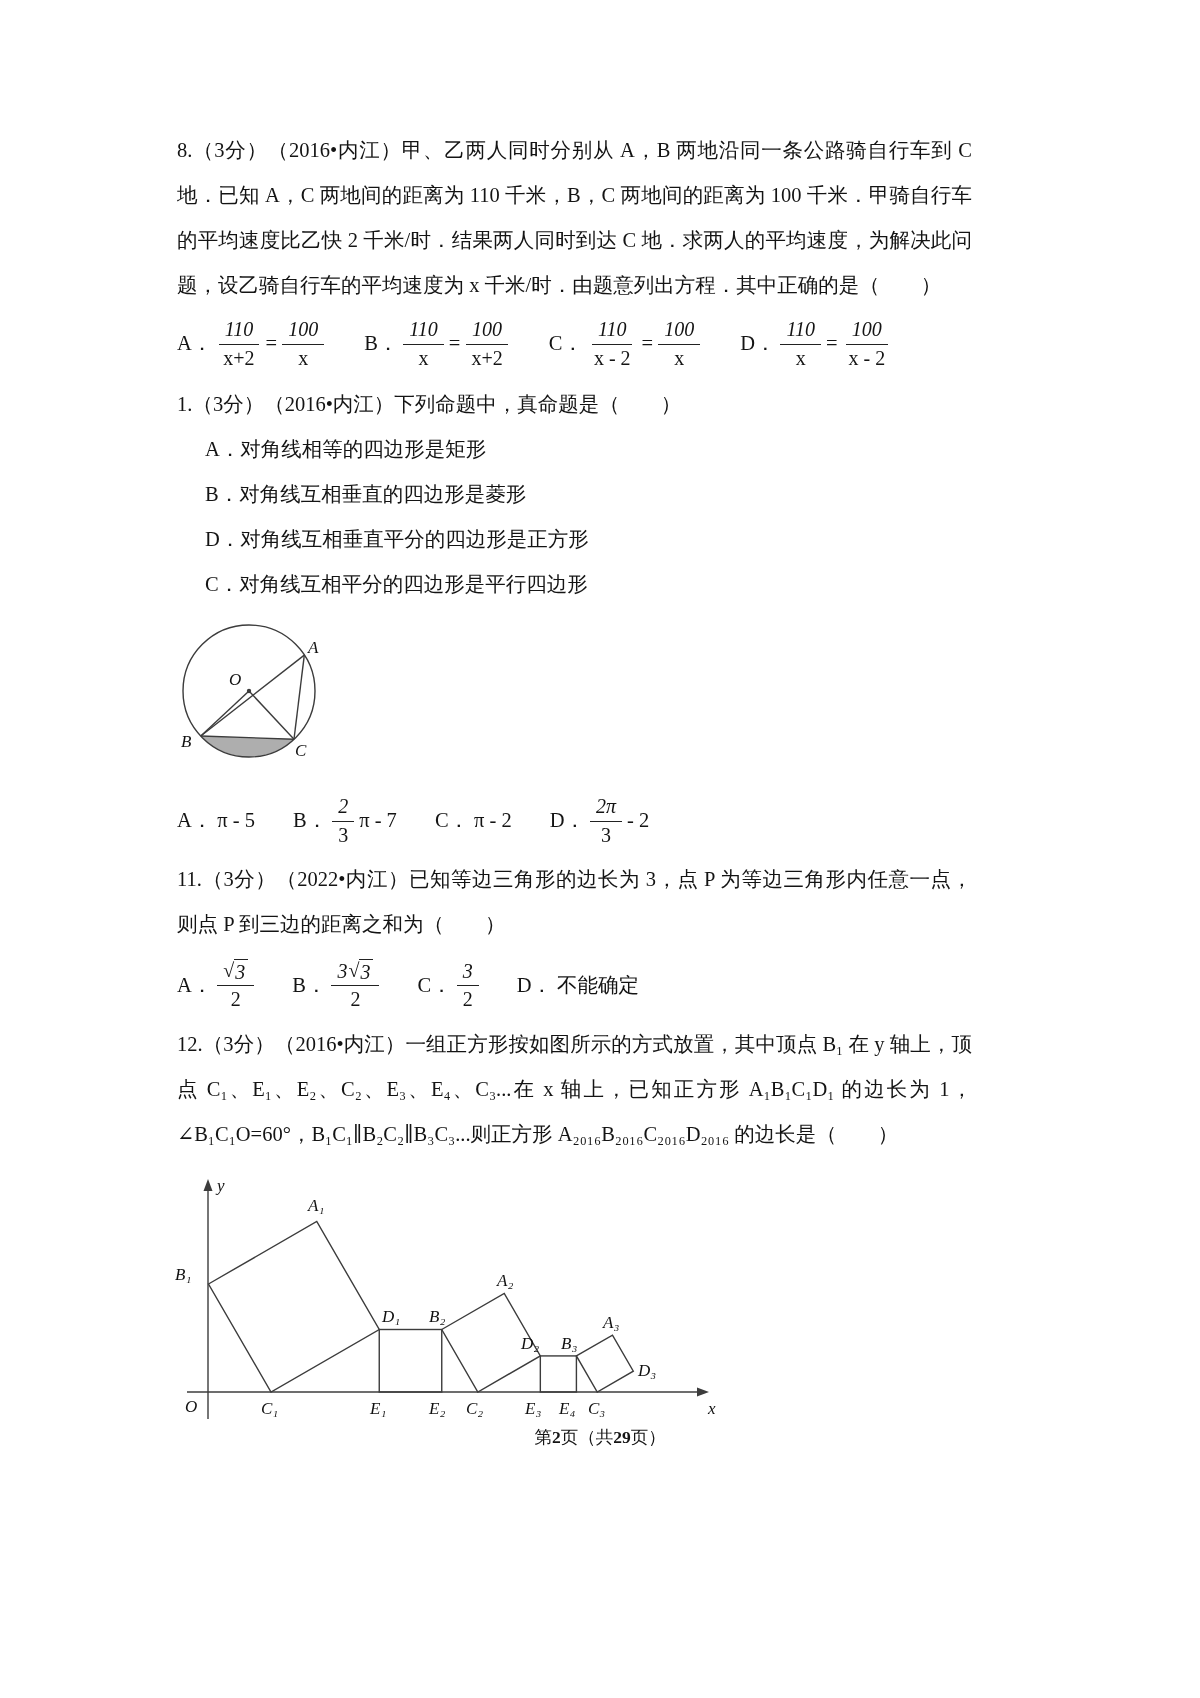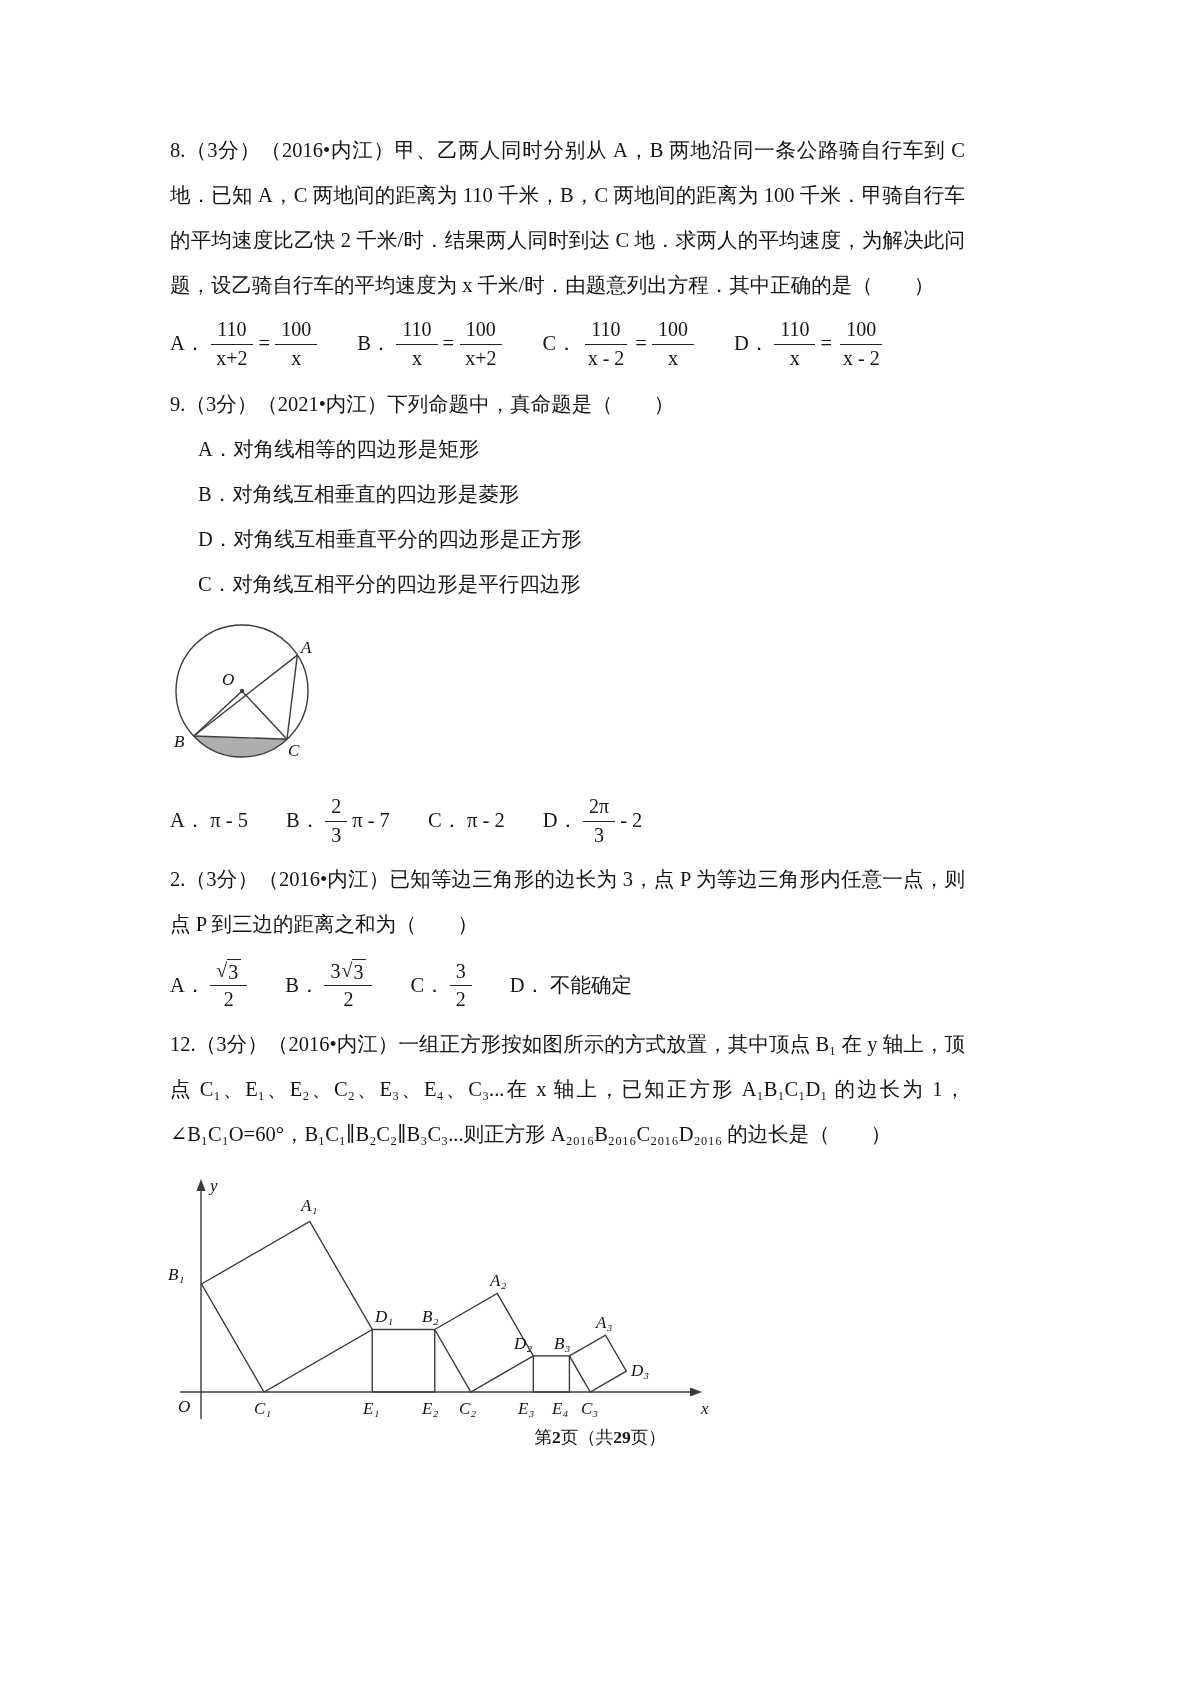--- a/index.html
+++ b/index.html
@@ -1,31 +1,31 @@
 <!DOCTYPE html>
 <html><head>
 <meta charset="utf-8">
 <style>
   * { box-sizing: border-box; margin: 0; padding: 0; }
   html,body { background:#ffffff; }
   body { font-family: "Liberation Serif", "DejaVu Serif", serif; color:#141414; }
   .page { position:relative; width:1200px; height:1698px; background:#fff; overflow:hidden; }
-  .content { position:absolute; left:170px; top:128px; width:795px; font-size:20.5px; line-height:45px; }
+  .content { position:absolute; left:177px; top:128px; width:795px; font-size:20.5px; line-height:45px; }
   .stem { text-align:justify; }
   .optline { text-align:left;margin-left:28px; }
 
   .opt-row { display:flex; align-items:center; }
   .q8-opts  { gap:40px; margin:10px 0 12px; }
   .q10-opts { gap:38px; margin:10px 0 10px; }
   .q11-opts { gap:38px; margin:12px 0 10px; }
   .opt { display:inline-flex; align-items:center; gap:5px; line-height:1.25; }
   .opt-label { white-space:nowrap; }
 
   .frac { display:inline-flex; flex-direction:column; align-items:center; line-height:1.18; font-size:20px; }
-  .frac .num { padding:0 6px 2px; border-bottom:1.6px solid #222; display:inline-flex; align-items:flex-end; gap:1px; }
+  .frac .num { padding:0 6px 2px; border-bottom:1.6px solid #222; display:inline-flex; align-items:flex-end; gap:1px;font-style:italic; }
   .frac .den { padding:2px 6px 0;text-align:right; }
 
   .rad { display:inline-flex; align-items:flex-start; }
   .rad .rsign { font-size:20px; line-height:1; transform:translateY(1px); }
   .rad .rbody { border-top:1.5px solid #222; padding:1px 3px 0 1px; line-height:1.1; }
 
   .figure { position:relative; }
   .q10-figure { margin:6px 0 0 -6px; height:172px; }
   .q12-figure { margin:10px 0 0 -14px; height:268px; }
 
@@ -91,21 +91,21 @@
           <span class="eq">=</span>
           <span class="frac">
               <span class="num">100</span>
               <span class="den">x - 2</span>
             </span>
         </span>
       </div>
     </section>
 
     <section>
-      <p class="stem">9.（3分）（2021•内江）下列命题中，真命题是（　　）</p>
+      <p class="stem">1.（3分）（2016•内江）下列命题中，真命题是（　　）</p>
       <p class="optline">A．对角线相等的四边形是矩形</p>
       <p class="optline">B．对角线互相垂直的四边形是菱形</p>
       <p class="optline">D．对角线互相垂直平分的四边形是正方形</p>
       <p class="optline">C．对角线互相平分的四边形是平行四边形</p>
     </section>
 
     <section>
       <div class="figure q10-figure">
         <svg width="200" height="172" viewBox="0 0 200 172">
 
@@ -148,21 +148,21 @@
           <span class="frac">
               <span class="num">2π</span>
               <span class="den">3</span>
             </span>
           <span>- 2</span>
         </span>
       </div>
     </section>
 
     <section>
-      <p class="stem">2.（3分）（2016•内江）已知等边三角形的边长为 3，点 P 为等边三角形内任意一点，则点 P 到三边的距离之和为（　　）</p>
+      <p class="stem">11.（3分）（2022•内江）已知等边三角形的边长为 3，点 P 为等边三角形内任意一点，则点 P 到三边的距离之和为（　　）</p>
       <div class="opt-row q11-opts">
         <span class="opt">
           <span class="opt-label">A．</span>
           <span class="frac">
             <span class="num">
                 <span class="rad">
                   <span class="rsign">√</span>
                   <span class="rbody">3</span>
                 </span>
               </span>

